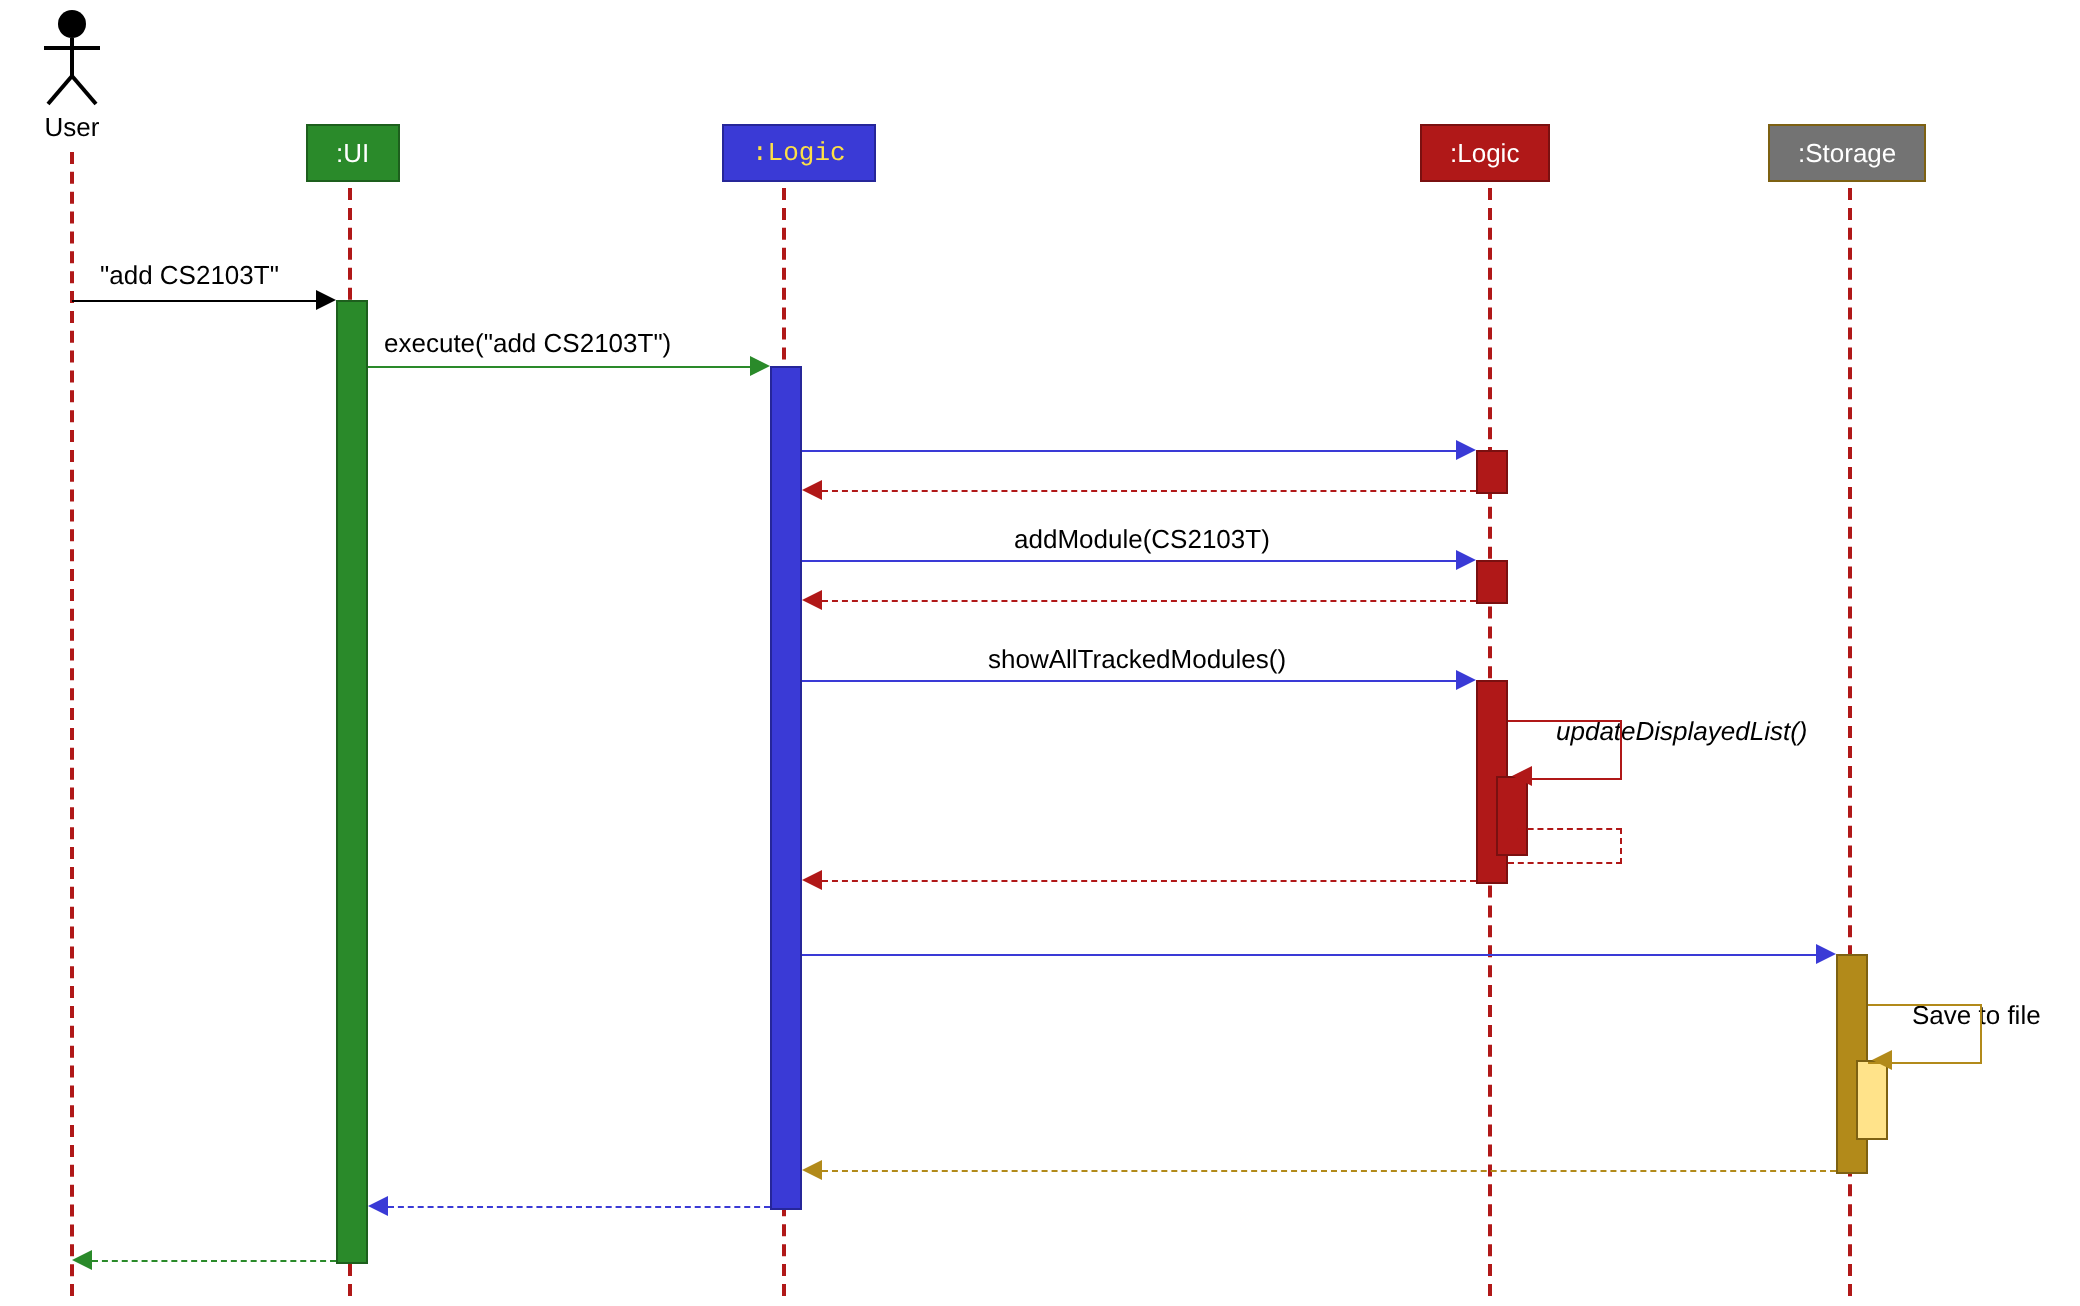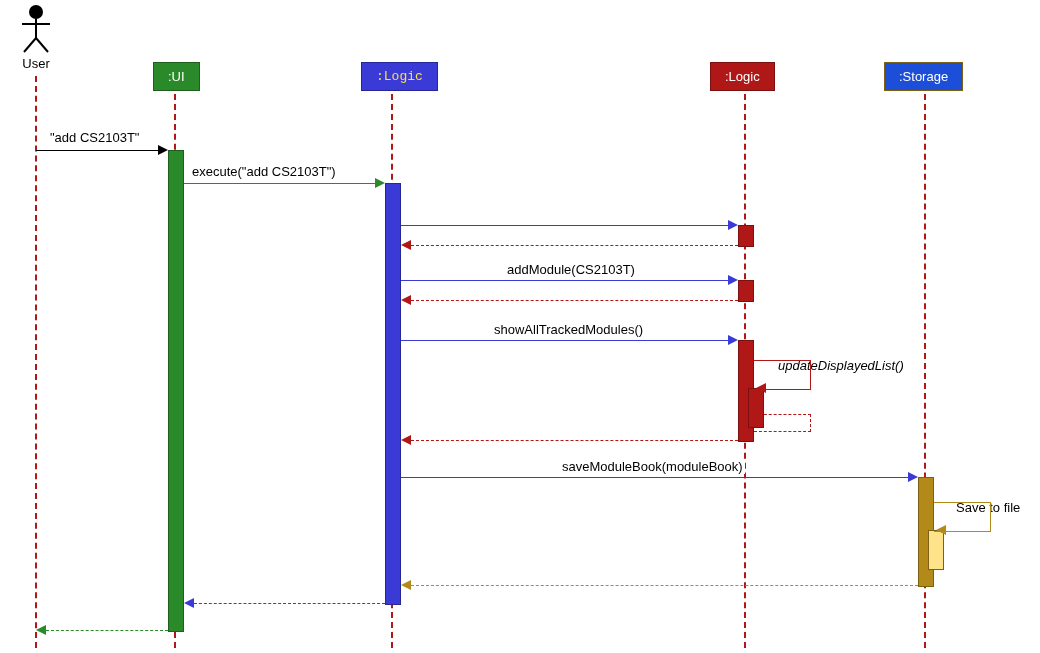--- a/index.html
+++ b/index.html
@@ -28,21 +28,21 @@
     position: absolute;
     padding: 6px 14px;
     border: 1.5px solid;
     font-weight: 500;
     text-align: right;
     white-space: nowrap;
   }
   .head.ui      { background:#2a8a2a; border-color:#1d5f1d; color:#fff; }
   .head.logic   { background:#3a3ad6; border-color:#262699; color:#fde047;font-family:Liberation Mono, monospace; }
   .head.model   { background:#b01818; border-color:#7a1010; color:#fff; }
-  .head.storage { background:#1d4ed8; border-color:#7d6112; color:#fff; }
+  .head.storage { background:#737373; border-color:#7d6112; color:#fff; }
 
   
   .lifeline {
     position: absolute;
     width: 0;
     border-left: 2px dashed;
   }
 
   
   .bar {
@@ -159,21 +159,20 @@
 
   <div class="mlabel" style="left:776px; top:358px;font-style:italic;">updateDisplayedList()</div>
   <div class="selfmsg" style="left:754px; top:360px; width:56px; height:28px; border-color:#b01818;"></div>
   <div class="ahead left" style="left:756px; top:383px; border-right-color:#b01818;"></div>
 
   <div class="selfret" style="left:754px; top:414px; width:56px; height:16px; border-color:#b01818;"></div>
 
   <div class="msg dashed" style="left:411px; top:440px; width:327px; border-color:#b01818;"></div>
   <div class="ahead left" style="left:401px; top:435px; border-right-color:#b01818;"></div>
 
-  <div class="mlabel" style="left:560px; top:459px;">saveModuleBook(moduleBook)</div>
   <div class="msg solid" style="left:401px; top:477px; width:509px; border-color:#3a3ad6;"></div>
   <div class="ahead right" style="left:908px; top:472px; border-left-color:#3a3ad6;"></div>
 
   <div class="mlabel" style="left:954px; top:500px;">Save to file</div>
   <div class="selfmsg" style="left:934px; top:502px; width:56px; height:28px; border-color:#b28a1a;"></div>
   <div class="ahead left" style="left:936px; top:525px; border-right-color:#b28a1a;"></div>
 
   <div class="msg dashed" style="left:411px; top:585px; width:507px; border-color:#b28a1a;"></div>
   <div class="ahead left" style="left:401px; top:580px; border-right-color:#b28a1a;"></div>
 

